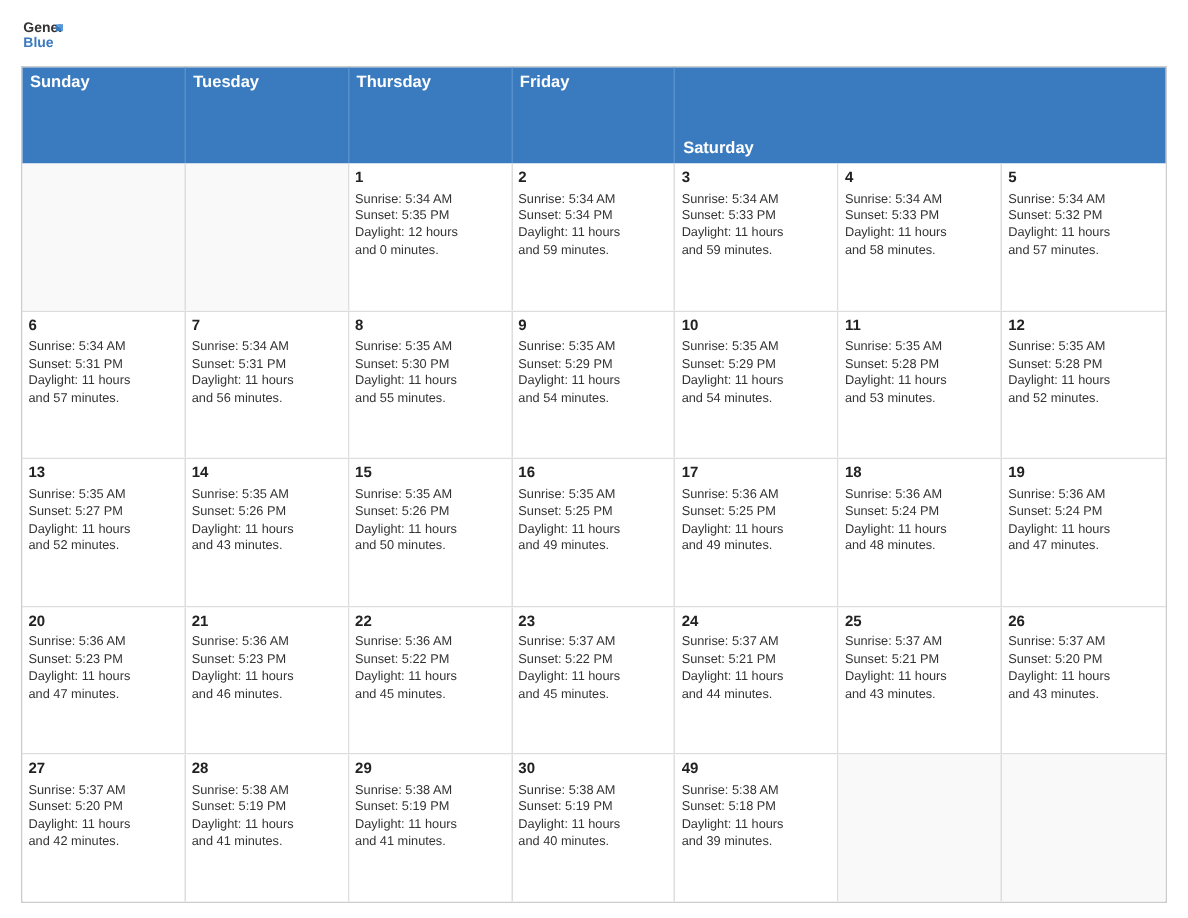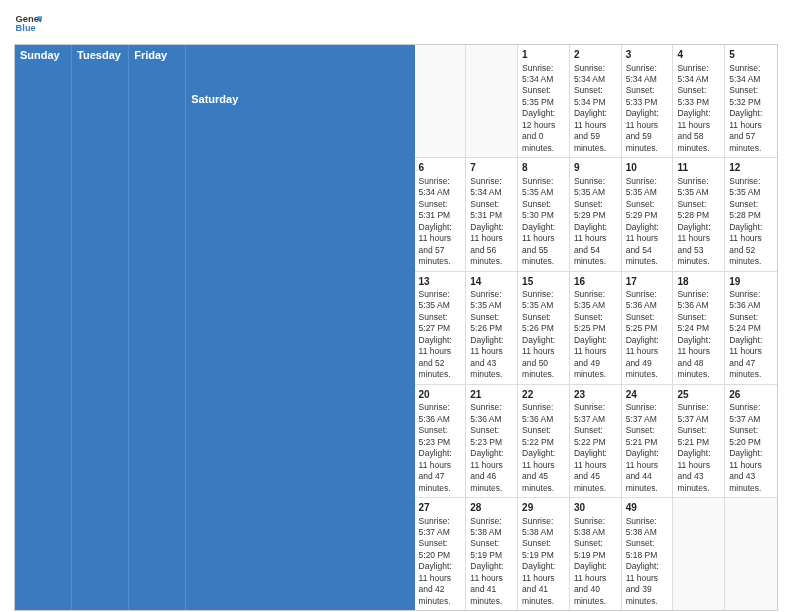--- a/index.html
+++ b/index.html
@@ -41,20 +41,21 @@
       color: #222;
       line-height: 1.1;
     }
     .subtitle {
       font-size: 13px;
       color: #444;
     }
     .calendar {
       flex: 1;
       display: flex;
+      flex-direction: column;
       border: 1px solid #ccc;
     }
     .cal-header {
       display: grid;
       grid-template-columns: repeat(7, 1fr);
       background: #3a7abf;
     }
     .cal-header-cell {
       color: #fff;
       font-size: 11px;
@@ -111,20 +112,21 @@
     <div class="title-block">
       <div class="month-title"></div>
       <div class="subtitle"></div>
     </div>
   </div>
 
   <div class="calendar">
     <div class="cal-header" id="cal-header">
         <div class="cal-header-cell">Sunday</div>
         <div class="cal-header-cell">Tuesday</div>
+        <div class="cal-header-cell">Thursday</div>
         <div class="cal-header-cell">Friday</div>
         <div class="cal-header-cell">Saturday</div>
       </div>
     <div class="cal-body" id="cal-body">
         <div class="cal-row">
           <div class="cal-cell empty"></div>
           <div class="cal-cell empty"></div>
           <div class="cal-cell">
             <span class="day-num">1</span>
             <div>Sunrise: 5:34 AM</div>

